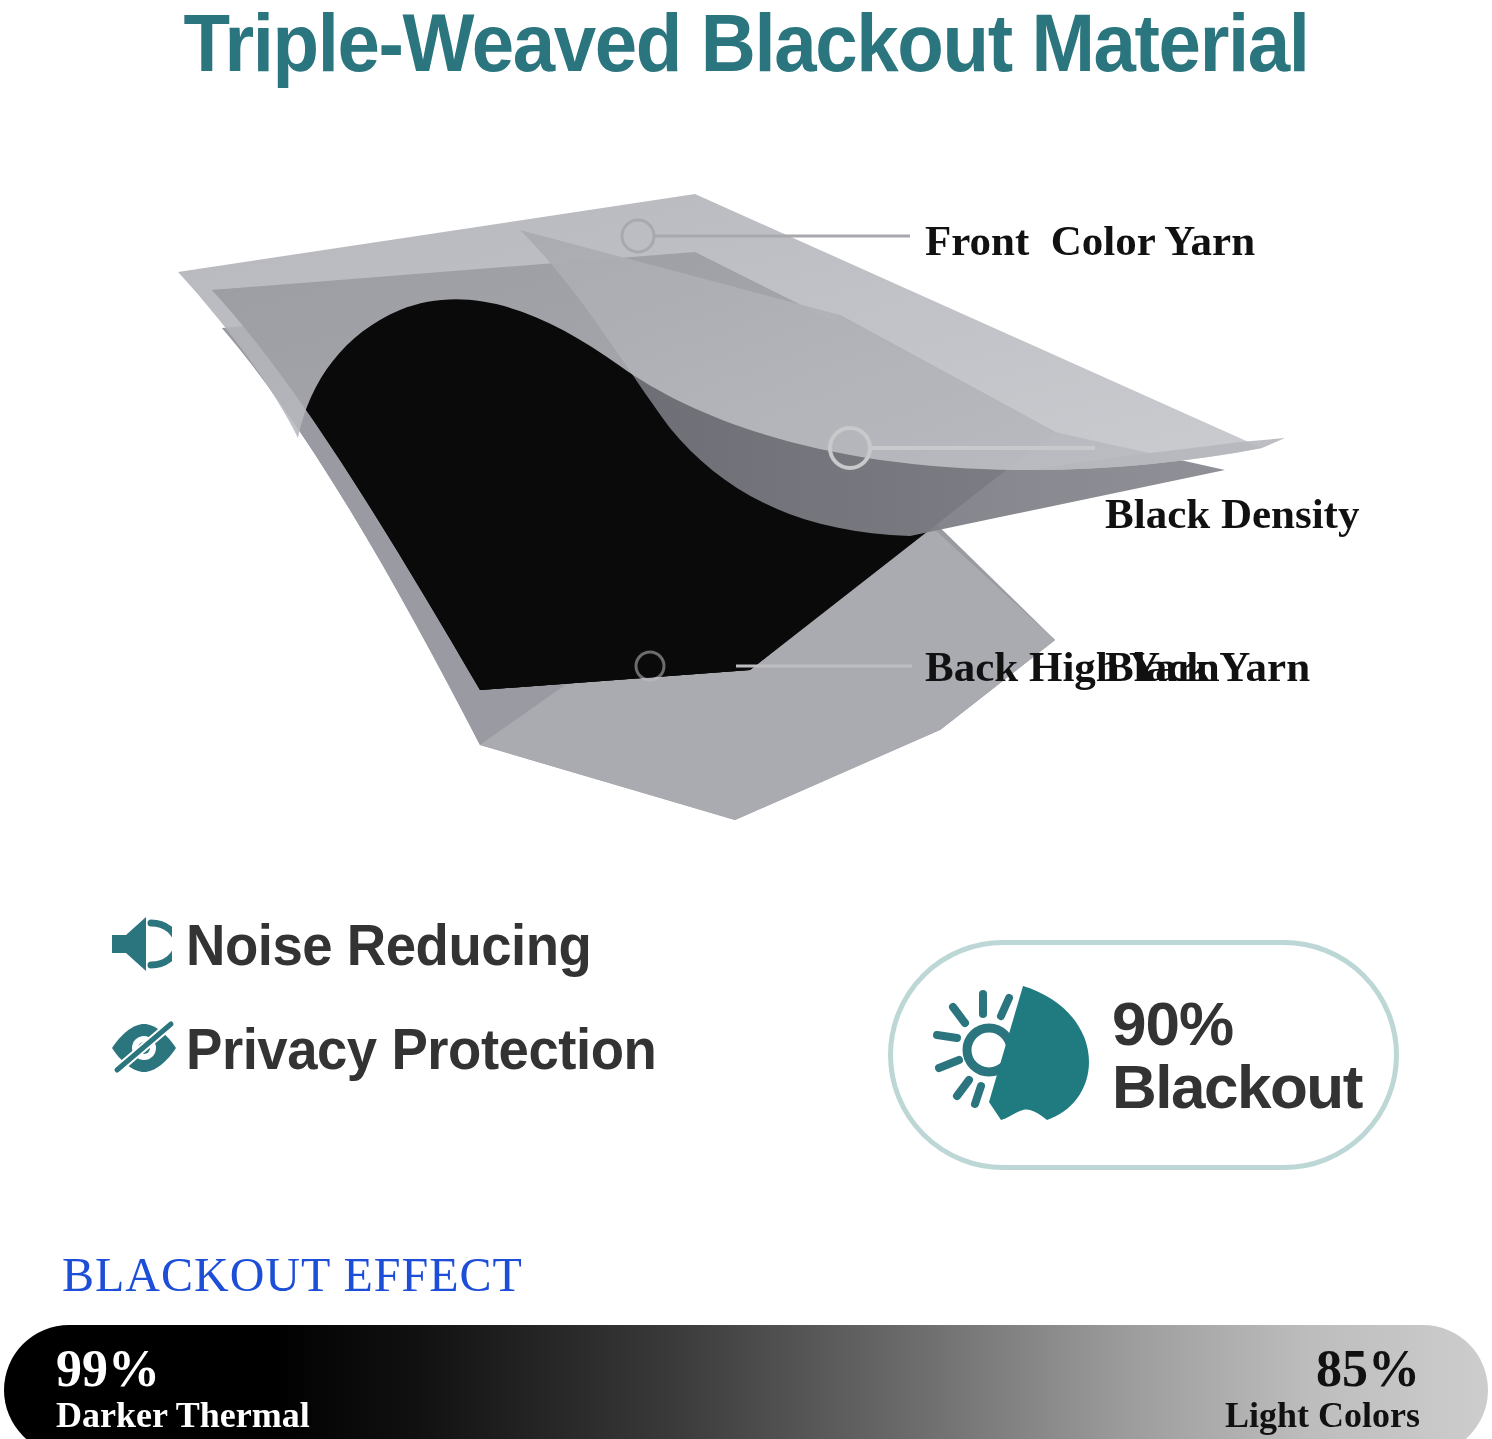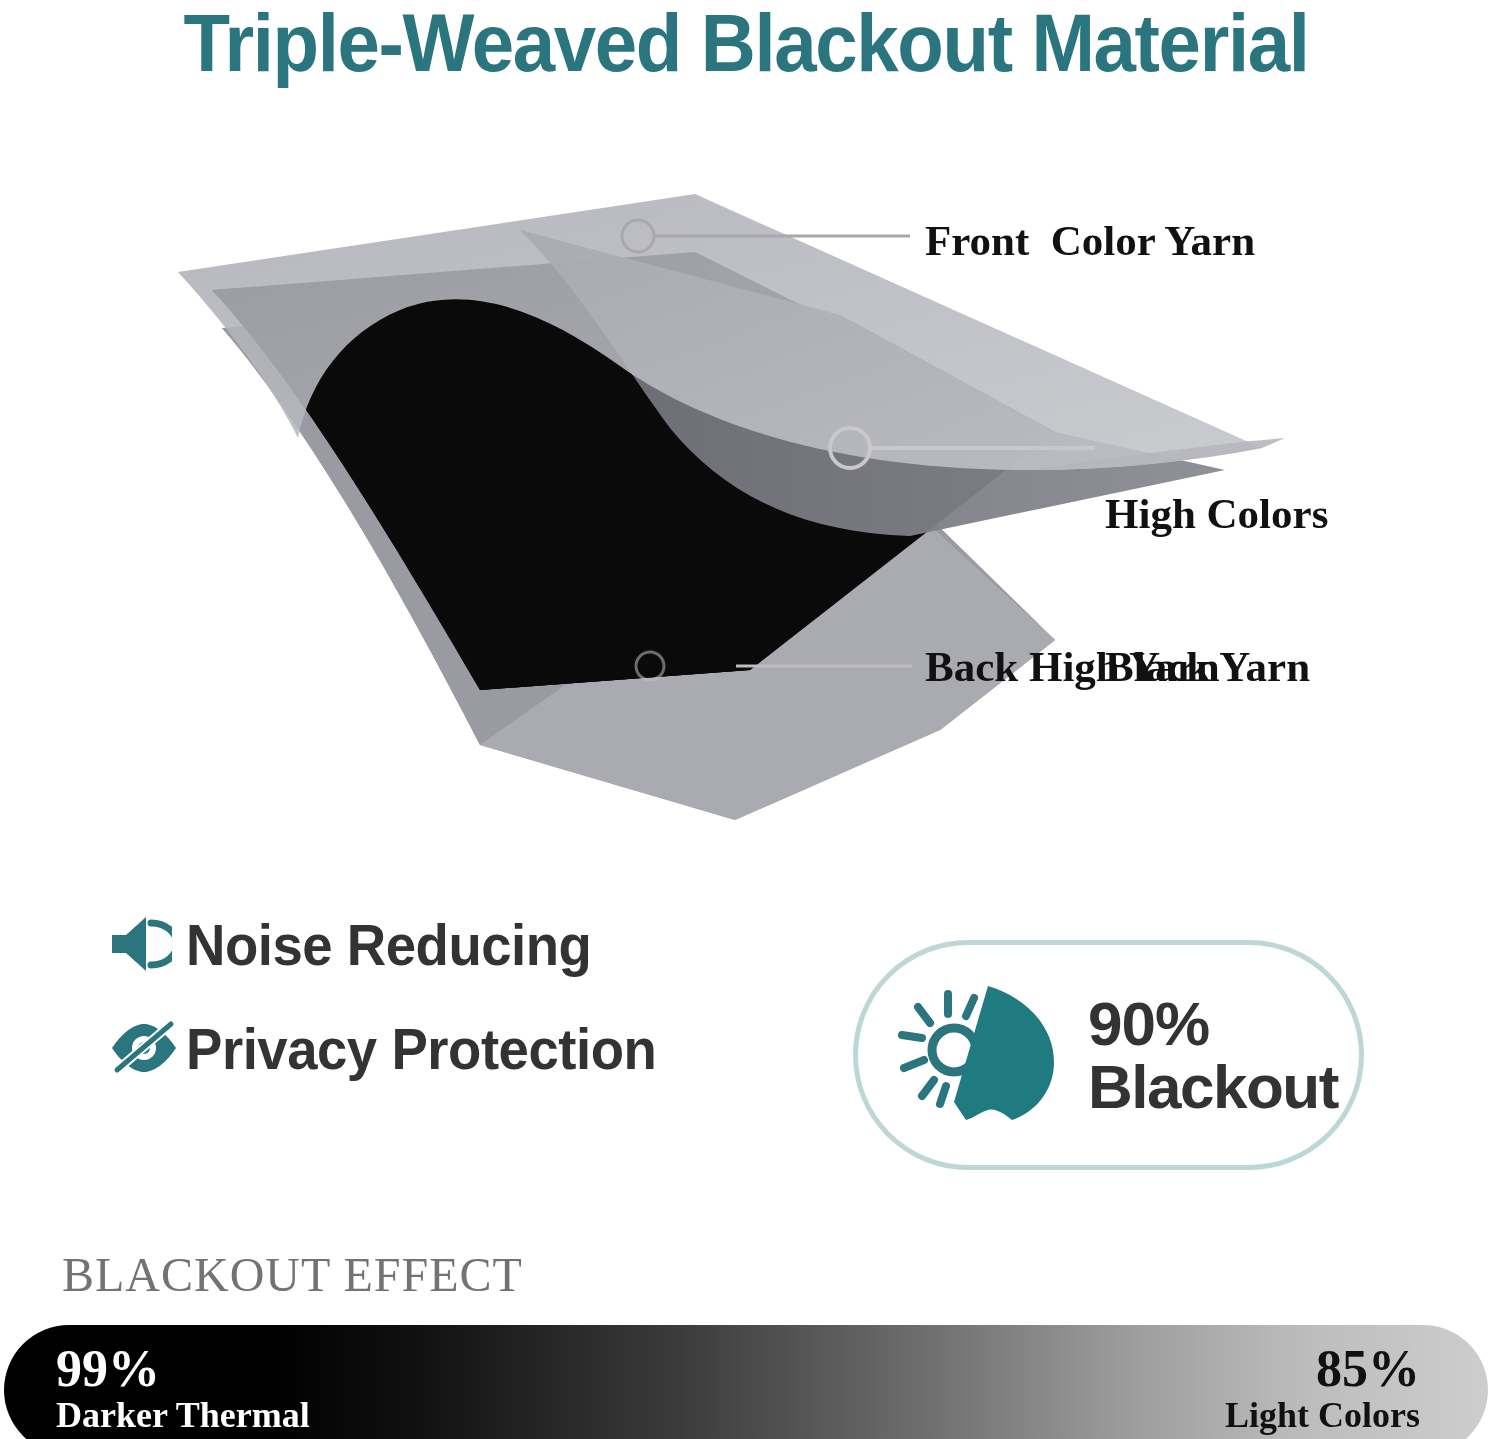--- a/index.html
+++ b/index.html
@@ -104,32 +104,31 @@
     color: #333333;
     letter-spacing: -0.5px;
     transform: scaleX(0.94);
     transform-origin: left center;
     white-space: nowrap;
   }
 
   
   #blackout-badge {
     position: absolute;
-    left: 853px;
+    left: 888px;
     top: 940px;
     width: 511px;
     height: 230px;
     border: 5px solid #bcd7d6;
     border-radius: 115px;
     background: #ffffff;
     box-sizing: border-box;
     display: flex;
     align-items: center;
     padding-left: 30px;
-    gap: 11px;
   }
   #badge-icon {
     width: 185px;
     min-width: 185px;
     height: 160px;
     display: flex;
     align-items: center;
     justify-content: center;
   }
   #badge-icon svg { display: block; }
@@ -153,21 +152,21 @@
 
   
   #blackout-effect-heading {
     position: absolute;
     left: 62px;
     top: 1247px;
     font-family: "Liberation Serif", serif;
     font-weight: normal;
     font-size: 48px;
     letter-spacing: 1px;
-    color: #737373;
+    color: #1d4ed8;
     white-space: nowrap;
   }
   #gradient-bar {
     position: absolute;
     left: 4px;
     top: 1325px;
     width: 1484px;
     height: 130px;
     border-radius: 65px;
     background: linear-gradient(to right,
@@ -269,21 +268,21 @@
     </g>
     <g stroke="#bdbdc2" fill="none">
       <circle cx="500" cy="496" r="14" stroke-width="3" opacity="0.55"></circle>
       <line x1="586" y1="496" x2="762" y2="496" stroke-width="3"></line>
     </g>
   </svg>
 
   <div class="callout-label" id="label-front">Front  Color Yarn</div>
 
   <div class="callout-label" id="label-density">
-    <div>High Colors</div>
+    <div>Black Density</div>
     <div>Black Yarn</div>
   </div>
 
   <div class="callout-label" id="label-back">Back High Yarn</div>
 </div>
 
 <div id="feature-list">
 
 
   <div class="feature-row">

